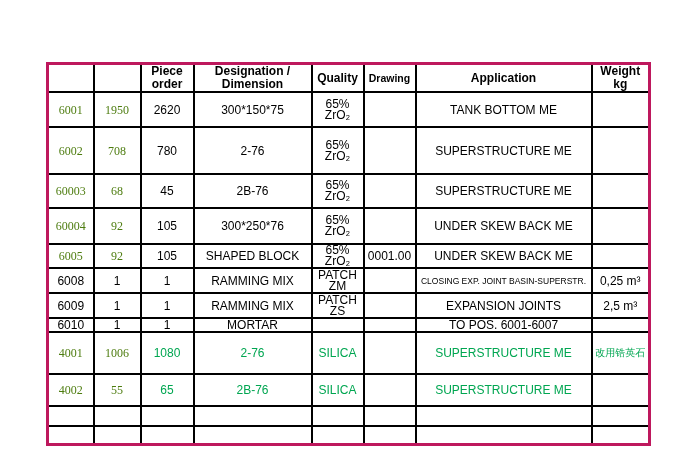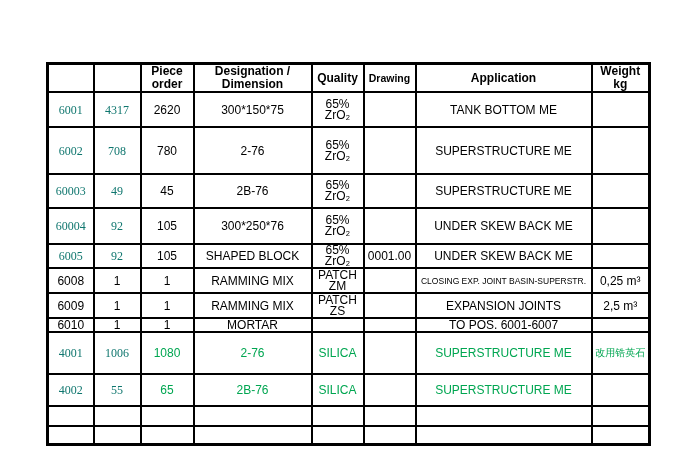--- a/index.html
+++ b/index.html
@@ -8,21 +8,21 @@
     width:688px;height:473px;
     background:#ffffff;
     font-family:"Liberation Sans","DejaVu Sans",sans-serif;
     overflow:hidden;
   }
   table.parts{
     position:absolute;left:46px;top:62px;
     width:602px;
     border-collapse:collapse;
     table-layout:fixed;
-    border:3px solid #000000;
+    border:3px solid #be185d;
   }
   .parts th,.parts td{
     border:2px solid #000000;
     padding:0 1px;
     text-align:center;
     vertical-align:middle;
     overflow:hidden;
     white-space:pre-line;
     color:#000000;
   }
@@ -33,21 +33,21 @@
   }
   .parts th.th-drawing{font-size:10.5px;}
   .parts td{
     font-size:12px;
     line-height:12px;
   }
   
   tr.serif-ids td.id-cell{
     font-family:"Liberation Serif","DejaVu Serif",serif;
     font-size:12px;
-    color:#0f766e;
+    color:#4d7c0f;
   }
   
   tr.highlight td{color:var(--accent,#00a651);}
   td.c-quality{line-height:11px;}
   td.c-app.small{font-size:8.5px;letter-spacing:0;}
   td.c-weight.cjk{font-size:10px;letter-spacing:0;}
 </style>
 </head>
 <body>
 
@@ -74,41 +74,41 @@
         <th>Quality</th>
         <th class="th-drawing">Drawing</th>
         <th>Application</th>
         <th>Weight
 kg</th>
       </tr>
     </thead>
     <tbody id="tbody">
         <tr class="serif-ids" style="height: 35px;">
     <td class="c-pos id-cell">6001</td>
-    <td class="c-qty id-cell">4317</td>
+    <td class="c-qty id-cell">1950</td>
     <td class="c-piece">2620</td>
     <td class="c-desig">300*150*75</td>
     <td class="c-quality">65% ZrO₂</td>
     <td class="c-drawing"></td>
     <td class="c-app">TANK BOTTOM ME</td>
     <td class="c-weight"></td>
   </tr>
         <tr class="serif-ids" style="height: 47px;">
     <td class="c-pos id-cell">6002</td>
     <td class="c-qty id-cell">708</td>
     <td class="c-piece">780</td>
     <td class="c-desig">2-76</td>
     <td class="c-quality">65% ZrO₂</td>
     <td class="c-drawing"></td>
     <td class="c-app">SUPERSTRUCTURE ME</td>
     <td class="c-weight"></td>
   </tr>
         <tr class="serif-ids" style="height: 34px;">
     <td class="c-pos id-cell">60003</td>
-    <td class="c-qty id-cell">49</td>
+    <td class="c-qty id-cell">68</td>
     <td class="c-piece">45</td>
     <td class="c-desig">2B-76</td>
     <td class="c-quality">65% ZrO₂</td>
     <td class="c-drawing"></td>
     <td class="c-app">SUPERSTRUCTURE ME</td>
     <td class="c-weight"></td>
   </tr>
         <tr class="serif-ids" style="height: 36px;">
     <td class="c-pos id-cell">60004</td>
     <td class="c-qty id-cell">92</td>

